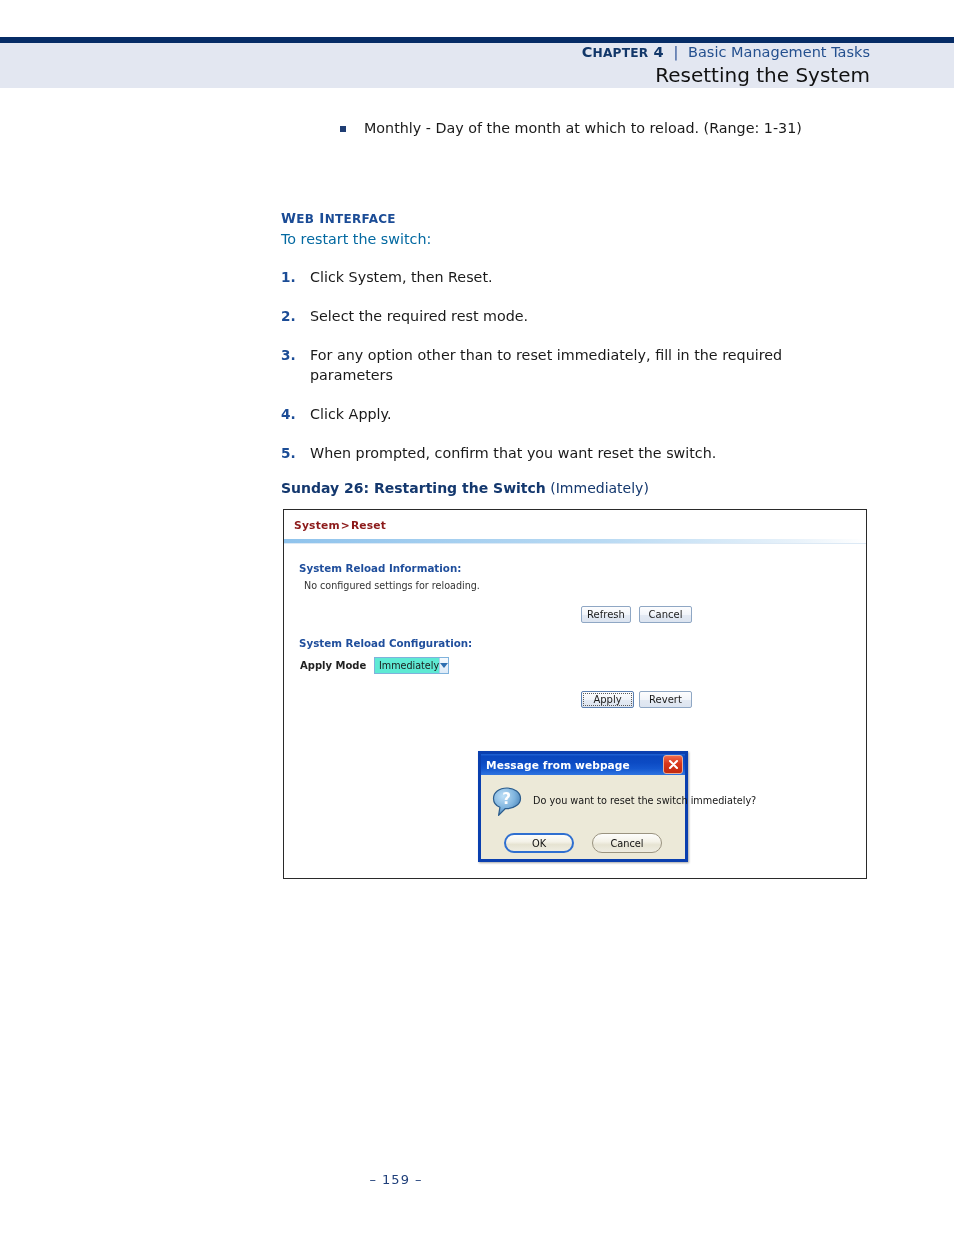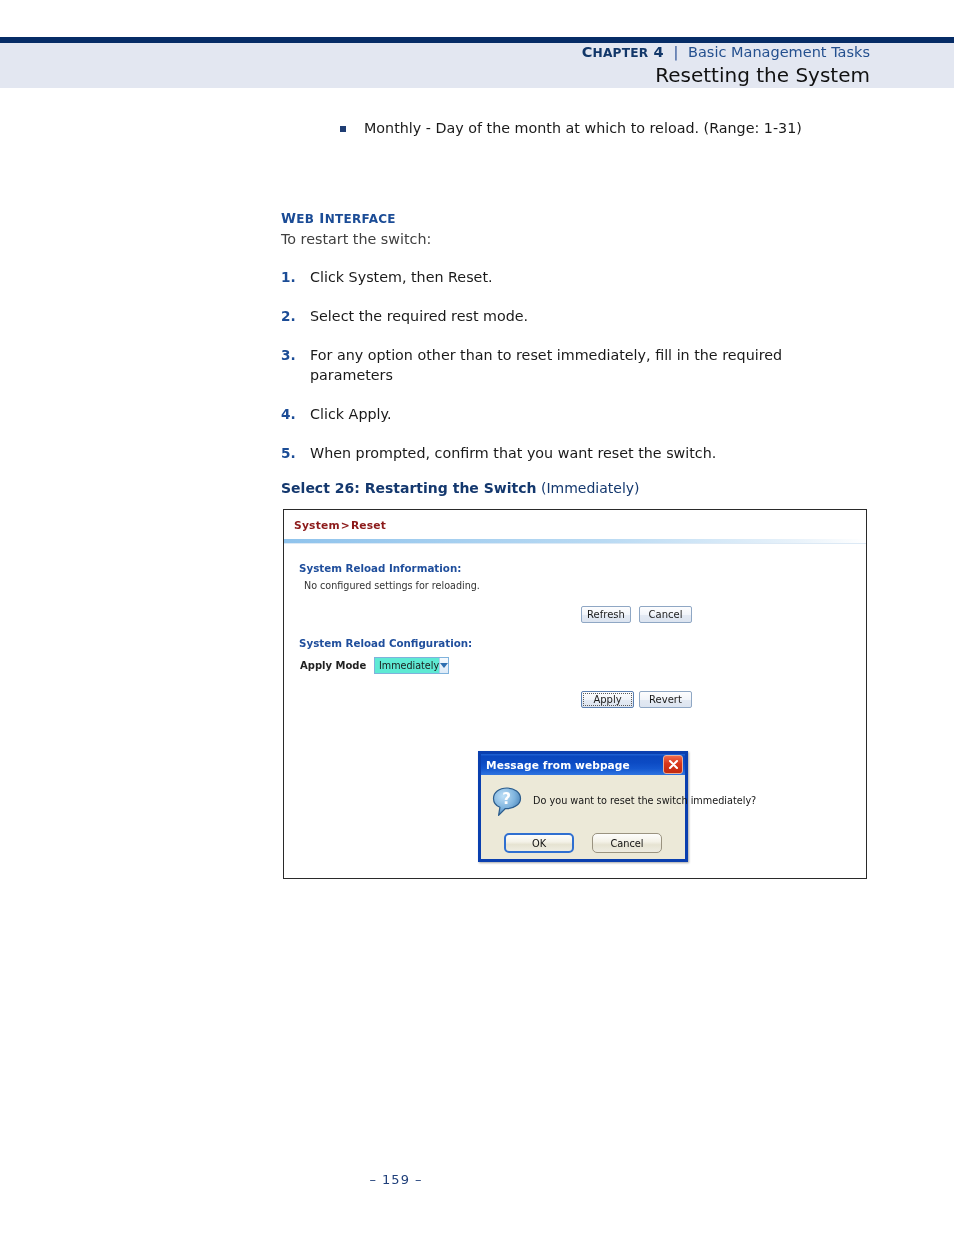--- a/index.html
+++ b/index.html
@@ -93,21 +93,21 @@
     font-weight: bold;
     color: #1B4C96;
     letter-spacing: .3px;
   }
   .subhead .sc { font-size: 12px; }
 
   .lead {
     position: absolute;
     left: 281px; top: 231px;
     font-size: 14.3px;
-    color: #404040;
+    color: #0369a1;
   }
 
   .steps {
     position: absolute;
     left: 281px; top: 268px;
     width: 570px;
   }
   .step {
     position: relative;
     padding-left: 29px;
@@ -304,21 +304,21 @@
     left: 0; top: 58px;
     width: 100%;
     display: flex;
     justify-content: center;
     gap: 18px;
   }
   .xp-btn {
     width: 70px; height: 20px;
     background: linear-gradient(to bottom, #FDFDFC 0%, #F4F2E8 42%, #E6E3D2 60%, #EFEDE2 100%);
     border: 1px solid #9A9380;
-    border-radius: 5px;
+    border-radius: 10px;
     font-size: 9.8px;
     color: #111111;
     display: flex;
     align-items: center;
     justify-content: center;
     box-sizing: border-box;
     cursor: pointer;
   }
   .xp-btn.default {
     border: 2px solid #2F6FD0;
@@ -377,21 +377,21 @@
       <span class="num">4.</span>
       <span>Click Apply.</span>
     </div>
     <div class="step">
       <span class="num">5.</span>
       <span> When prompted, confirm that you want reset the switch.</span>
     </div>
   </div>
 
   <div class="figure-caption">
-    <span class="bold">Select 26:  Restarting the Switch</span>
+    <span class="bold">Sunday 26:  Restarting the Switch</span>
     <span class="reg">(Immediately)</span>
   </div>
 
   <div class="figure-box">
 
     <div class="breadcrumb">
       <span>System</span><span class="arrow">&gt;</span><span>Reset</span>
     </div>
     <div class="crumb-divider"></div>
     <div class="crumb-divider-edge"></div>

